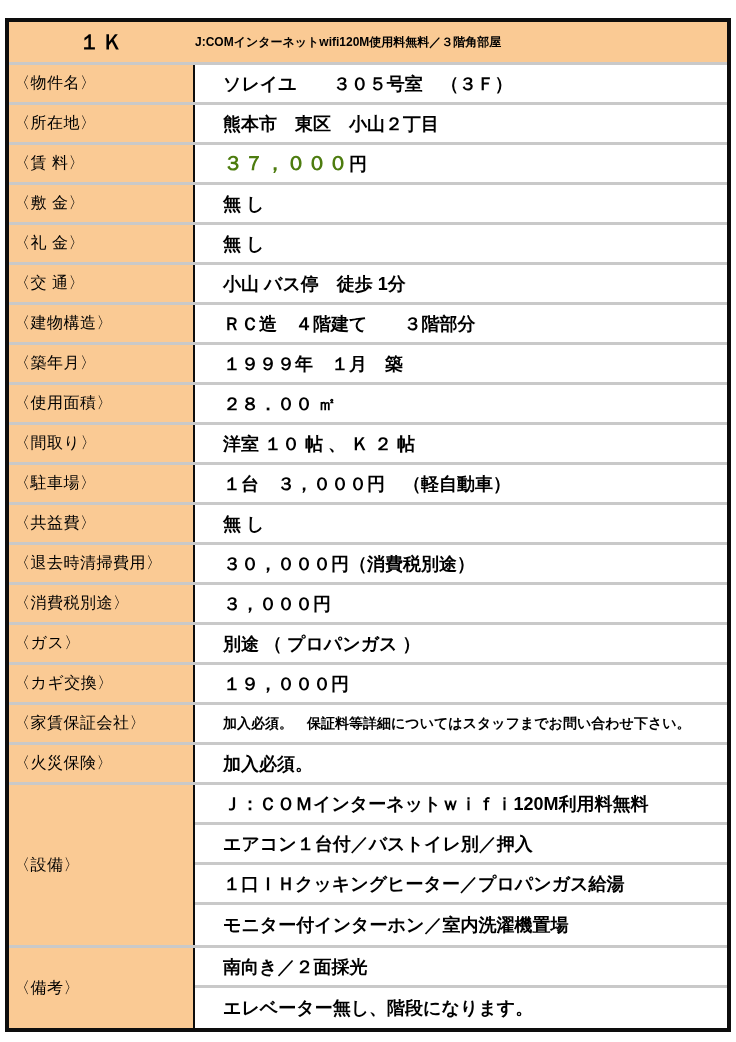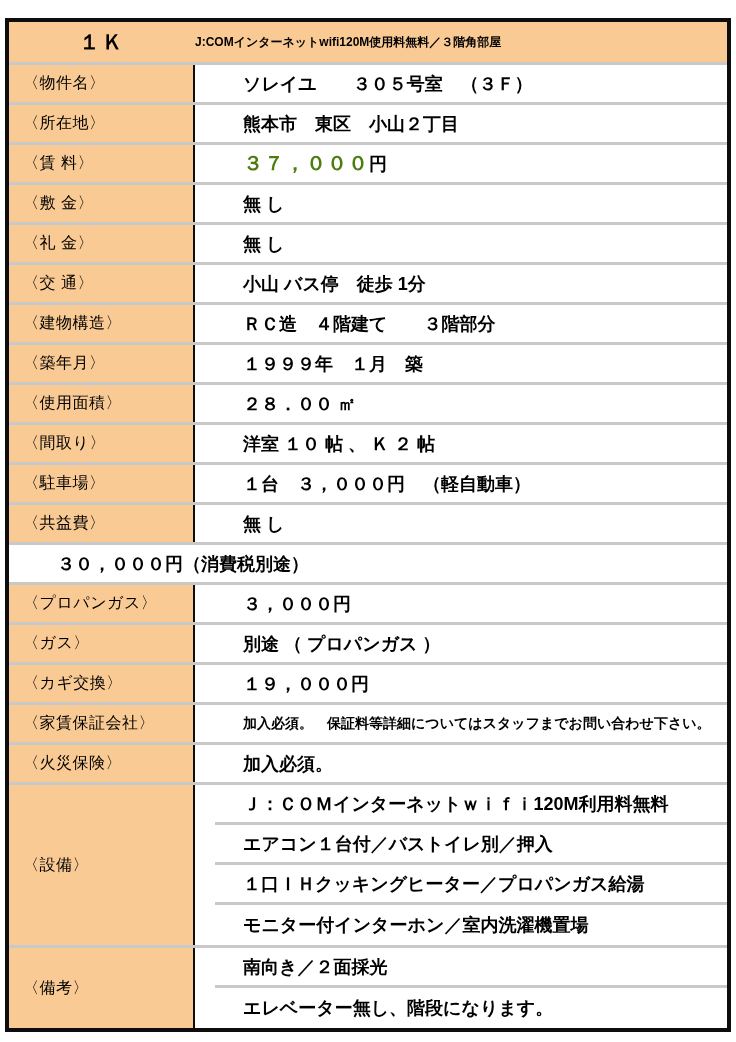--- a/index.html
+++ b/index.html
@@ -43,36 +43,35 @@
     display: flex;
     height: 40px;
     border-bottom: 3px solid #c9c9c9;
   }
   .label-cell {
     width: 186px;
     background: #FACA94;
     border-right: 2px solid #0d0d0d;
     display: flex;
     align-items: center;
-    padding-left: 14px;
+    padding-left: 5px;
     font-size: 16px;
     letter-spacing: 0.5px;
     white-space: nowrap;
   }
   .value-cell {
     flex: 1;
     background: #ffffff;
     display: flex;
     align-items: center;
     padding-left: 28px;
     font-size: 18px;
     font-weight: bold;
     white-space: nowrap;
     overflow: hidden;
-    margin-left: 20px;
   }
   .value-cell.small { font-size: 14px; letter-spacing: 0; }
   .rent-amount { color: #4d7c0f; letter-spacing: 1px; font-size: 20px; }
   .rent-unit { font-size: 18px; }
   
   .group-row {
     display: flex;
     border-bottom: 3px solid #c9c9c9;
   }
   .group-row:last-child { border-bottom: none; }
@@ -151,25 +150,26 @@
     <div class="label-cell">〈駐車場〉</div>
     <div class="value-cell">１台　３，０００円　（軽自動車）</div>
   </div>
 
   <div class="row">
     <div class="label-cell">〈共益費〉</div>
     <div class="value-cell">無 し</div>
   </div>
 
   <div class="row">
+    <div class="label-cell">〈退去時清掃費用〉</div>
     <div class="value-cell">３０，０００円（消費税別途）</div>
   </div>
 
   <div class="row">
-    <div class="label-cell">〈プロパンガス〉</div>
+    <div class="label-cell">〈消費税別途〉</div>
     <div class="value-cell">３，０００円</div>
   </div>
 
   <div class="row">
     <div class="label-cell">〈ガス〉</div>
     <div class="value-cell">別途 （ プロパンガス ）</div>
   </div>
 
   <div class="row">
     <div class="label-cell">〈カギ交換〉</div>

